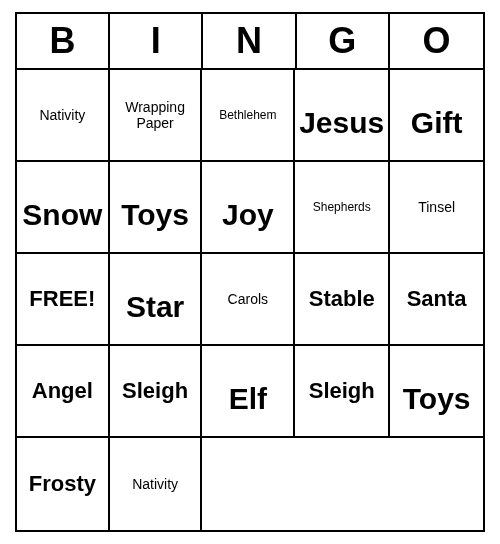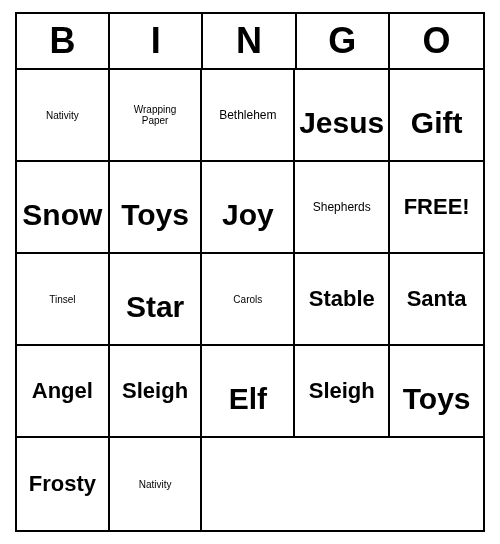--- a/index.html
+++ b/index.html
@@ -78,21 +78,21 @@
       font-weight: bold;
       margin-top: 16px;
     }
 
     .size-medium {
       font-size: 22px;
       font-weight: bold;
     }
 
     .size-small {
-      font-size: 10px;
+      font-size: 14px;
     }
 
     .size-xsmall {
       font-size: 12px;
     }
   </style>
 </head>
 <body>
 
 <div class="bingo-card">
@@ -125,24 +125,24 @@
       <div class="bingo-cell">
         <span class="size-large">Toys</span>
       </div>
       <div class="bingo-cell">
         <span class="size-large">Joy</span>
       </div>
       <div class="bingo-cell">
         <span class="size-xsmall">Shepherds</span>
       </div>
       <div class="bingo-cell">
-        <span class="size-medium">FREE!</span>
+        <span class="size-small">Tinsel</span>
       </div>
       <div class="bingo-cell">
-        <span class="size-small">Tinsel</span>
+        <span class="size-medium">FREE!</span>
       </div>
       <div class="bingo-cell">
         <span class="size-large">Star</span>
       </div>
       <div class="bingo-cell">
         <span class="size-small">Carols</span>
       </div>
       <div class="bingo-cell">
         <span class="size-medium">Stable</span>
       </div>

